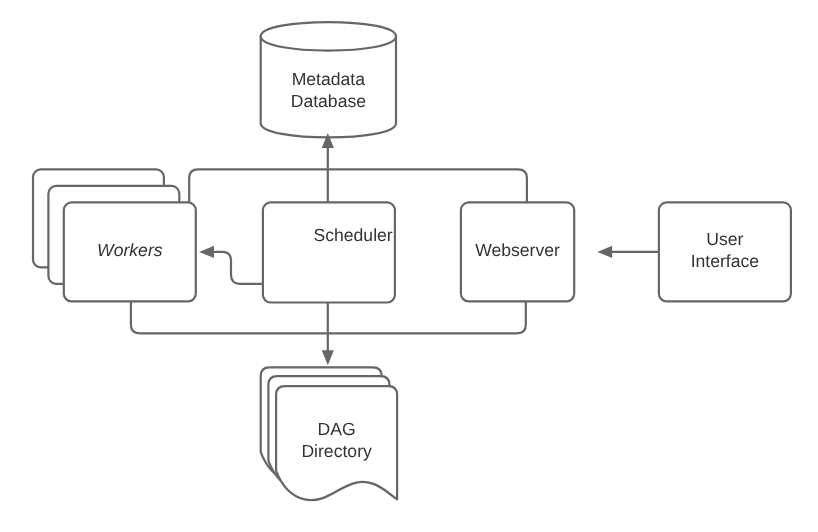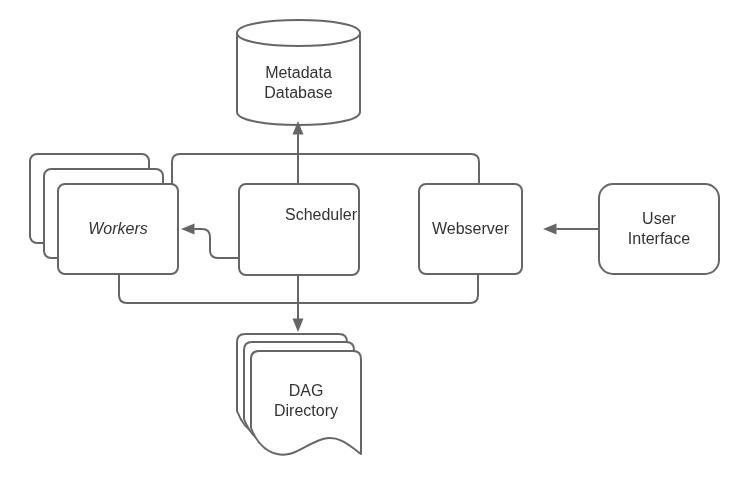--- a/index.html
+++ b/index.html
@@ -62,21 +62,21 @@
   .scheduler .inner-label {
     height: 60px;
     width: 100%;
     display: flex;
     align-items: center;
     justify-content: center;
   }
   .executor { left: 238px; top: 243px; width: 122px; height: 33px; }
   
   .webserver      { left: 418px; top: 183px; width: 105px; height: 92px; }
-  .user-interface { left: 598px; top: 183px; width: 122px; height: 92px; border-radius: 15px; }
+  .user-interface { left: 598px; top: 183px; width: 122px; height: 92px; }
   
   .db-label  { left: 237px; top: 45px;  width: 123px; height: 75px; }
   .dag-label { left: 251px; top: 351px; width: 110px; height: 100px; }
 </style>
 </head>
 <body>
 
 <div class="canvas">
 
   <svg class="wires" viewBox="0 0 744 484" xmlns="http://www.w3.org/2000/svg">

